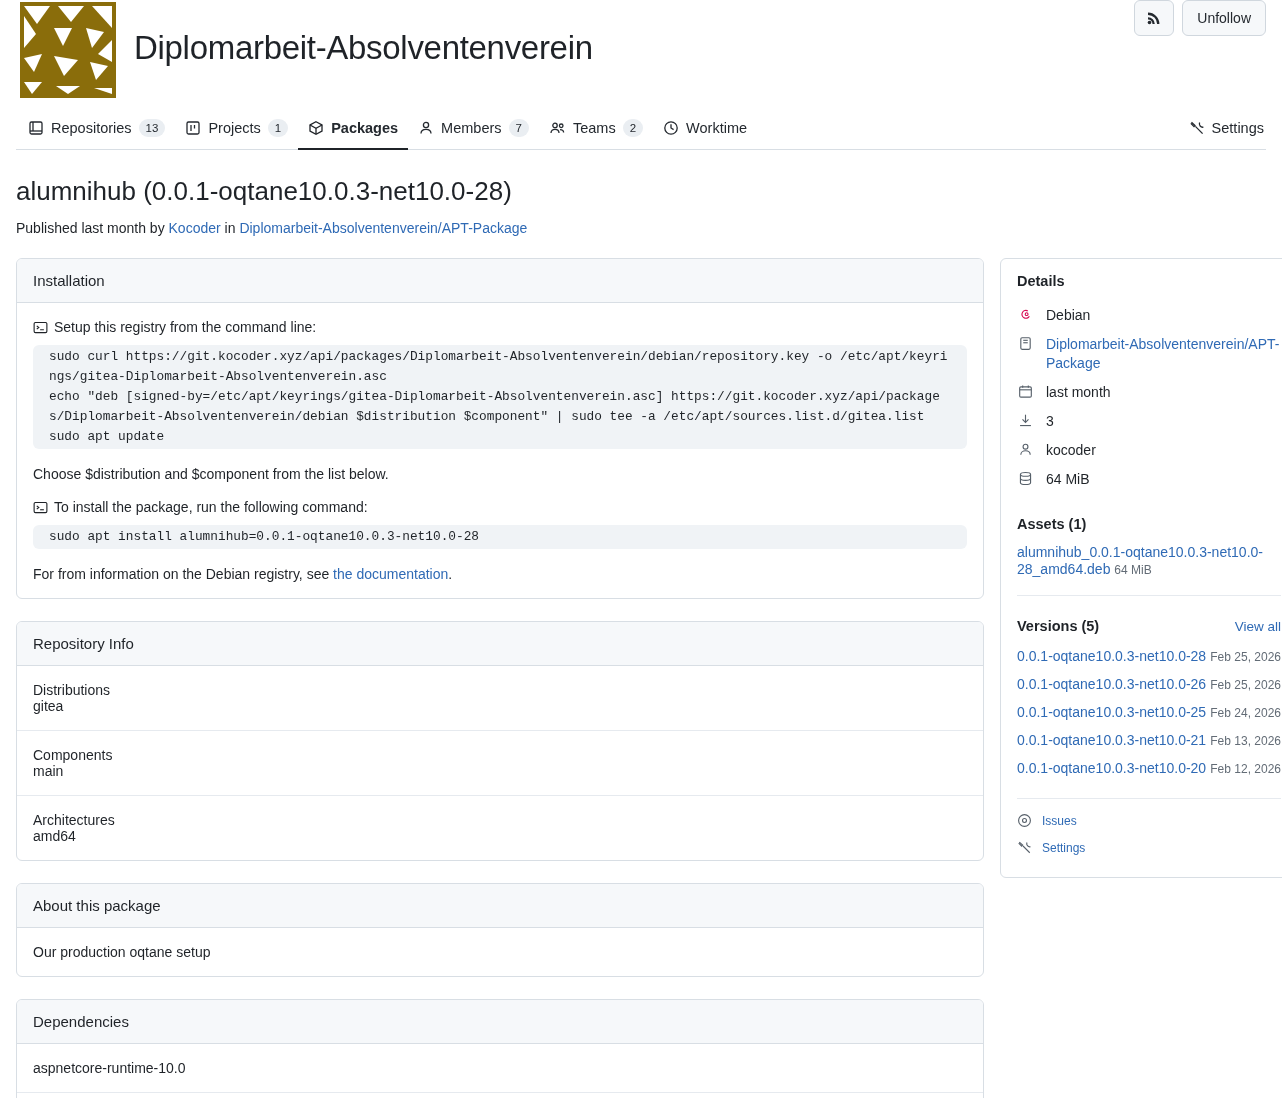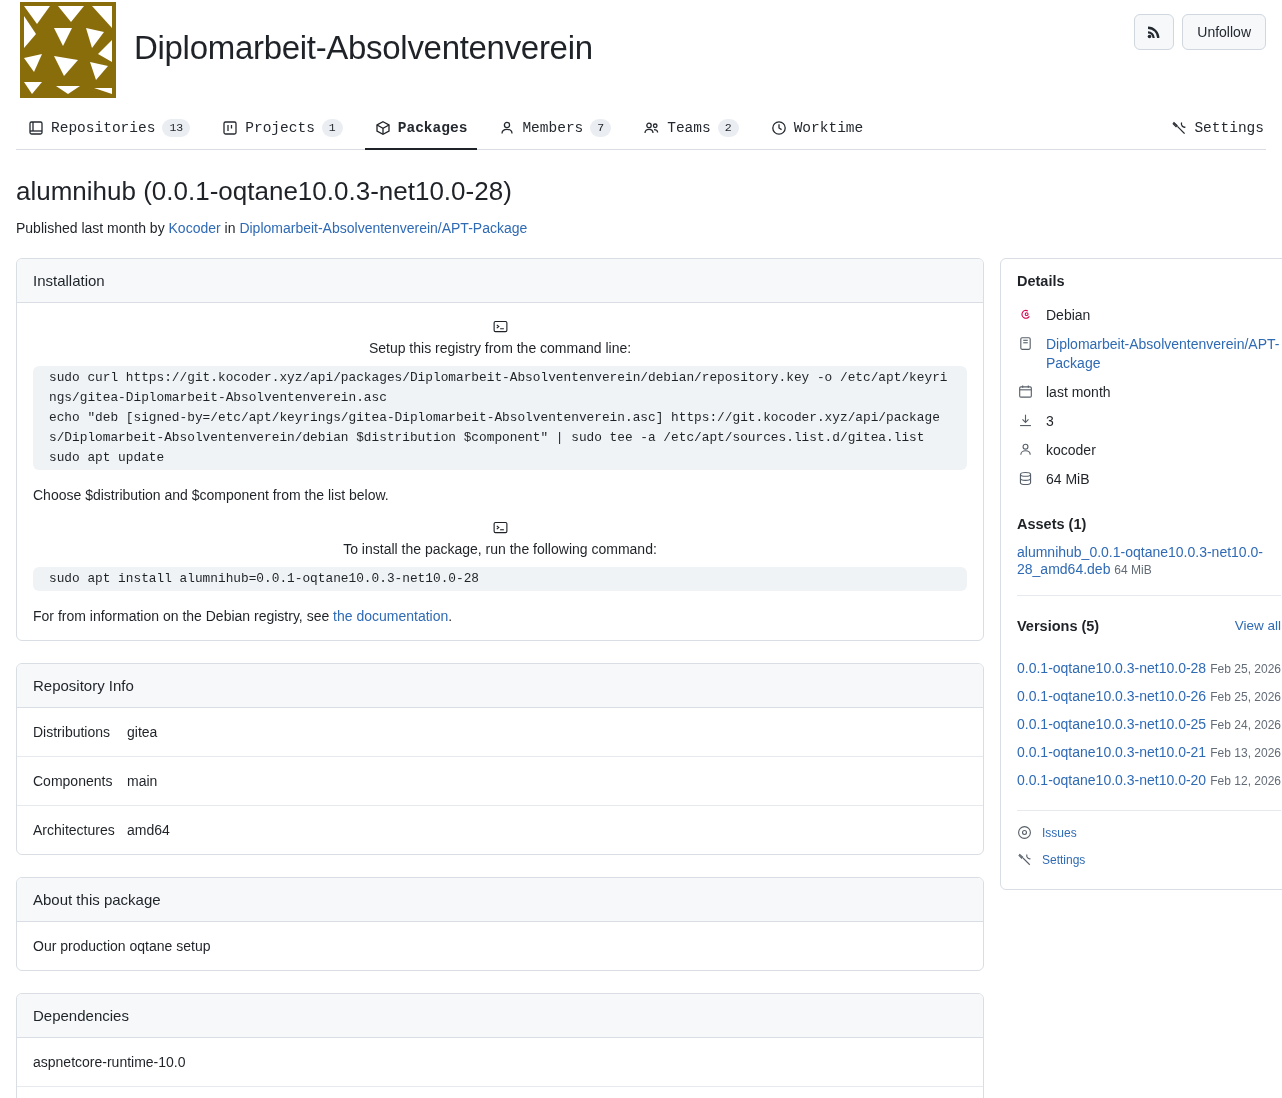--- a/index.html
+++ b/index.html
@@ -28,21 +28,21 @@
   .org-title {
     font-size: 33px;
     font-weight: 400;
     letter-spacing: -0.3px;
     line-height: 96px;
     margin: 0;
     color: #1f2328;
   }
   .header-actions {
     position: absolute;
-    right: 0; top: 14px;
+    right: 0; top: 0;
     display: flex;
     gap: 8px;
   }
   .btn {
     border: 1px solid #d0d7de;
     background: #f6f8fa;
     border-radius: 6px;
     font-size: 14px;
     color: #24292f;
     padding: 8px 14px;
@@ -51,27 +51,26 @@
   }
   .btn-icon {
     padding: 8px 11px;
     display: flex; align-items: center; justify-content: center;
   }
 
   
   .nav-tabs {
     display: flex;
     align-items: center;
-    gap: 12px;
+    gap: 0;
     border-bottom: 1px solid #d8dee4;
     margin-top: 8px;
     padding-left: 2px;
     position: relative;
     height: 44px;
-    font-family: Liberation Mono, monospace;
   }
   .tab {
     display: flex;
     align-items: center;
     gap: 7px;
     padding: 0 10px;
     height: 43px;
     font-size: 14.5px;
     color: #24292f;
     cursor: pointer;
@@ -136,21 +135,20 @@
   }
   .box-body { padding: 16px; }
 
   .cmd-label {
     display: flex;
     align-items: center;
     gap: 6px;
     font-size: 14px;
     color: #1f2328;
     margin-bottom: 10px;
-    flex-direction: column;
   }
   pre.code {
     background: #f0f3f6;
     border-radius: 6px;
     padding: 2px 16px;
     margin: 0;
     font-family: "Liberation Mono", monospace;
     font-size: 12.8px;
     line-height: 20px;
     white-space: pre-wrap;
@@ -161,20 +159,21 @@
   .para { font-size: 14px; margin: 17px 0 17px 0; color: #1f2328; }
   .para.last { margin-bottom: 0; }
 
   
   .kv-row {
     display: flex;
     font-size: 14px;
     padding: 16px 16px;
     border-bottom: 1px solid #e6eaef;
     color: #1f2328;
+    flex-direction: column;
   }
   .kv-row:last-child { border-bottom: none; }
   .kv-key { width: 94px; flex: none; }
   .plain-row {
     font-size: 14px;
     padding: 16px;
     border-bottom: 1px solid #e6eaef;
     color: #1f2328;
   }
   .plain-row:last-child { border-bottom: none; }
@@ -200,22 +199,22 @@
     font-size: 14px;
     padding: 5px 0;
     color: #1f2328;
     line-height: 19px;
   }
   .side-row .ico { width: 17px; flex: none; display: flex; justify-content: center; padding-top: 1px; }
   .hr { border-top: 1px solid #e6eaef; margin: 16px 0 0 0; }
   .asset-line { font-size: 14px; line-height: 17px; }
   .asset-size { font-size: 12px; color: #636c76; }
   .versions-head {
-    display: flex; align-items: flex-start; justify-content: space-between;
-    margin-top: 22px; margin-bottom: 20px;
+    display: flex; align-items: flex-end; justify-content: space-between;
+    margin-top: 22px; margin-bottom: 8px;
   }
   .versions-head .side-h { margin: 0; }
   .view-all { font-size: 13.5px; }
   .ver-row {
     display: flex;
     align-items: baseline;
     justify-content: space-between;
     padding: 6px 0;
     font-size: 14px;
   }

